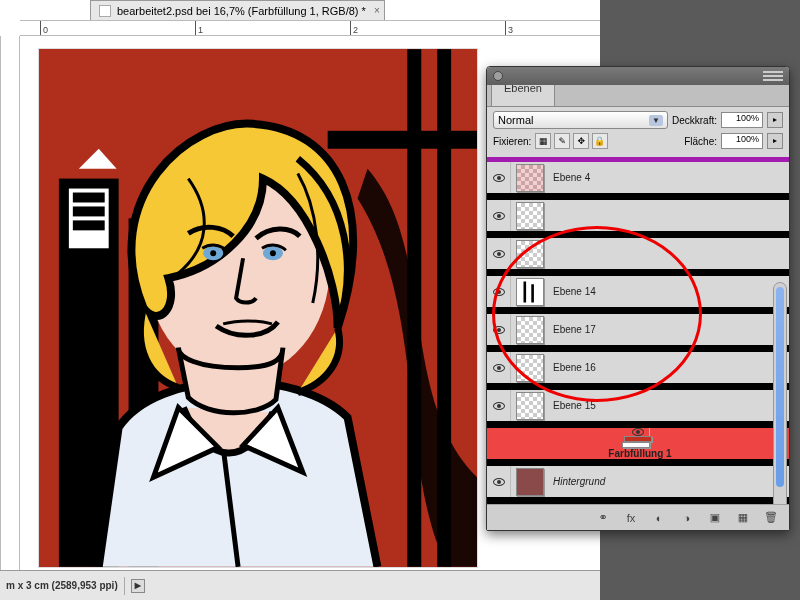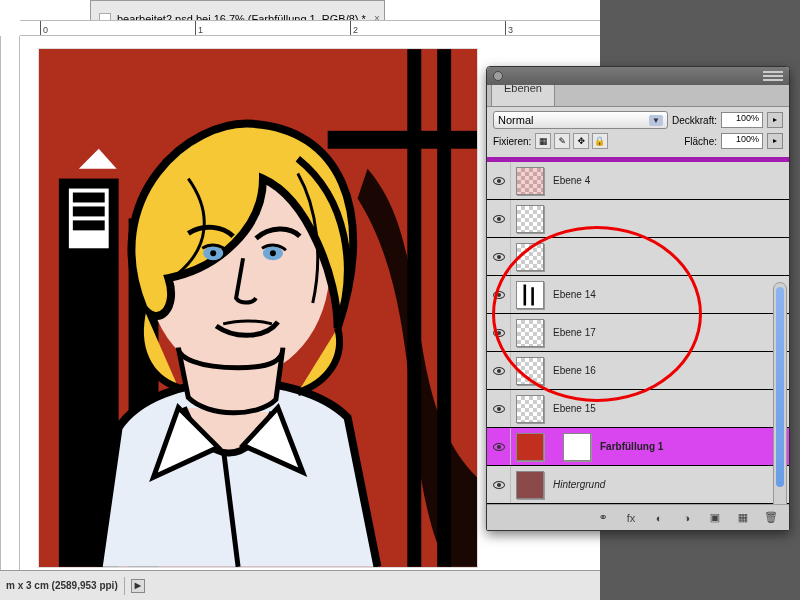--- a/index.html
+++ b/index.html
@@ -1,19 +1,19 @@
 <!DOCTYPE html>
 <html><head>
 <meta charset="utf-8">
 <style>
 * { margin: 0; padding: 0; box-sizing: border-box; font-family: "Lucida Grande", Arial, sans-serif; }
 body { background: #5a5a5a; width: 800px; height: 600px; overflow: hidden; position: relative; }
 
 .app-window { position: absolute; left: 0; top: 0; width: 600px; height: 600px; background: #fff; }
-.title-tab { position: absolute; left: 90px; top: 0; height: 36px; padding: 2px 18px 2px 8px; background: #e8e8e8; border: 1px solid #999; border-bottom: none; font-size: 11px; display: flex; align-items: center; gap: 6px; }
+.title-tab { position: absolute; left: 90px; top: 0; height: 20px; padding: 2px 18px 2px 8px; background: #e8e8e8; border: 1px solid #999; border-bottom: none; font-size: 11px; display: flex; align-items: center; gap: 6px; }
 .title-tab .x { position: absolute; right: 4px; font-size: 10px; color: #666; cursor: pointer; }
 .title-tab .ps-icon { width: 12px; height: 12px; background: #fff; border: 1px solid #aaa; display:inline-block; }
 
 .ruler-h { position: absolute; left: 20px; top: 20px; right: 0; height: 16px; background: #fff; border-top: 1px solid #bbb; border-bottom: 1px solid #bbb; }
 .ruler-h .tick { position: absolute; top: 0; bottom: 0; border-left: 1px solid #555; font-size: 9px; padding: 4px 2px 0 2px; color: #444; }
 .ruler-v { position: absolute; left: 0; top: 36px; width: 20px; bottom: 30px; background: #fff; border-left: 1px solid #bbb; border-right: 1px solid #bbb; }
 
 .canvas-area { position: absolute; left: 20px; top: 36px; right: 0; bottom: 30px; background: #fff; overflow: hidden; }
 .canvas { margin: 12px 0 0 18px; width: 440px; height: 520px; background: #b02e1c; border: 1px solid #ddd; position: relative; overflow: hidden; }
 .art svg { width: 100%; height: 100%; }
@@ -34,28 +34,28 @@
 .row { display: flex; align-items: center; gap: 4px; }
 .row.between { justify-content: space-between; margin-bottom: 4px; }
 .select { flex: 1; height: 18px; background: linear-gradient(#fff,#e2e2e2); border: 1px solid #888; border-radius: 3px; display: flex; align-items: center; justify-content: space-between; padding: 0 4px; font-size: 11px; }
 .select .caret { font-size: 8px; color: #333; background: #b8c6e0; padding: 1px 3px; border-radius: 2px; }
 .pct-input { width: 42px; height: 16px; background: #fff; border: 1px solid #888; font-size: 9px; text-align: right; padding: 0 3px; }
 .tiny-btn { width: 16px; height: 16px; background: #d0d0d0; border: 1px solid #888; font-size: 8px; text-align: center; line-height: 14px; }
 .lock-icons { display: flex; gap: 3px; align-items: center; }
 .lock-icons span { width: 16px; height: 16px; border: 1px solid #999; background: #e8e8e8; display:flex; align-items:center; justify-content:center; font-size:9px; }
 
 .layer-list { background: #d8d8d8; max-height: 420px; overflow: hidden; position: relative; }
-.layer { display: flex; align-items: center; height: 38px; border-bottom: 1px solid #000000; font-size: 10px; }
+.layer { display: flex; align-items: center; height: 38px; border-bottom: 7px solid #000000; font-size: 10px; }
 .layer .vis { width: 24px; height: 100%; display: flex; align-items: center; justify-content: center; border-right: 1px solid #bcbcbc; }
 .layer .eye { width: 12px; height: 8px; border: 1px solid #333; border-radius: 50%; position: relative; }
 .layer .eye::after { content:""; position:absolute; left:3px; top:1px; width:4px; height:4px; background:#333; border-radius:50%; }
 .layer .thumb { width: 28px; height: 28px; margin: 0 5px; border: 1px solid #888; background: #fff; background-size: cover; box-shadow: 1px 1px 0 #999; }
 .layer .thumb.checker { background-image: linear-gradient(45deg,#ccc 25%,transparent 25%,transparent 75%,#ccc 75%),linear-gradient(45deg,#ccc 25%,transparent 25%,transparent 75%,#ccc 75%); background-size: 8px 8px; background-position: 0 0, 4px 4px; }
 .layer .name { flex: 1; padding-left: 4px; color: #222; }
-.layer.selected { background: #d946ef; }
+.layer.selected { background: #ef4444; flex-direction: column; }
 .layer.selected .name { font-weight: bold; }
 .layer .mask { width: 28px; height: 28px; border: 1px solid #888; background: #fff; margin-right: 5px; box-shadow: 1px 1px 0 #999; }
 .layer .link-space { width: 14px; }
 .layer .swatch { background:#c1301f; }
 .layer .italic { font-style: italic; }
 .scrollbar { position: absolute; right: 2px; top: 120px; width: 14px; height: 280px; background: #d0d0d0; border: 1px solid #999; border-radius: 7px; }
 .scrollthumb { position: absolute; top: 4px; left: 2px; right: 2px; height: 200px; background: linear-gradient(#8cb3f0,#6a9de8); border-radius: 5px; }
 
 .panel-footer { height: 26px; background: #cfcfcf; border-top: 1px solid #a0a0a0; display: flex; align-items: center; justify-content: flex-end; gap: 8px; padding: 0 8px; font-size: 10px; }
 .foot-btn { width: 20px; height: 18px; display:flex; align-items:center; justify-content:center; color:#444; font-size:11px; }

